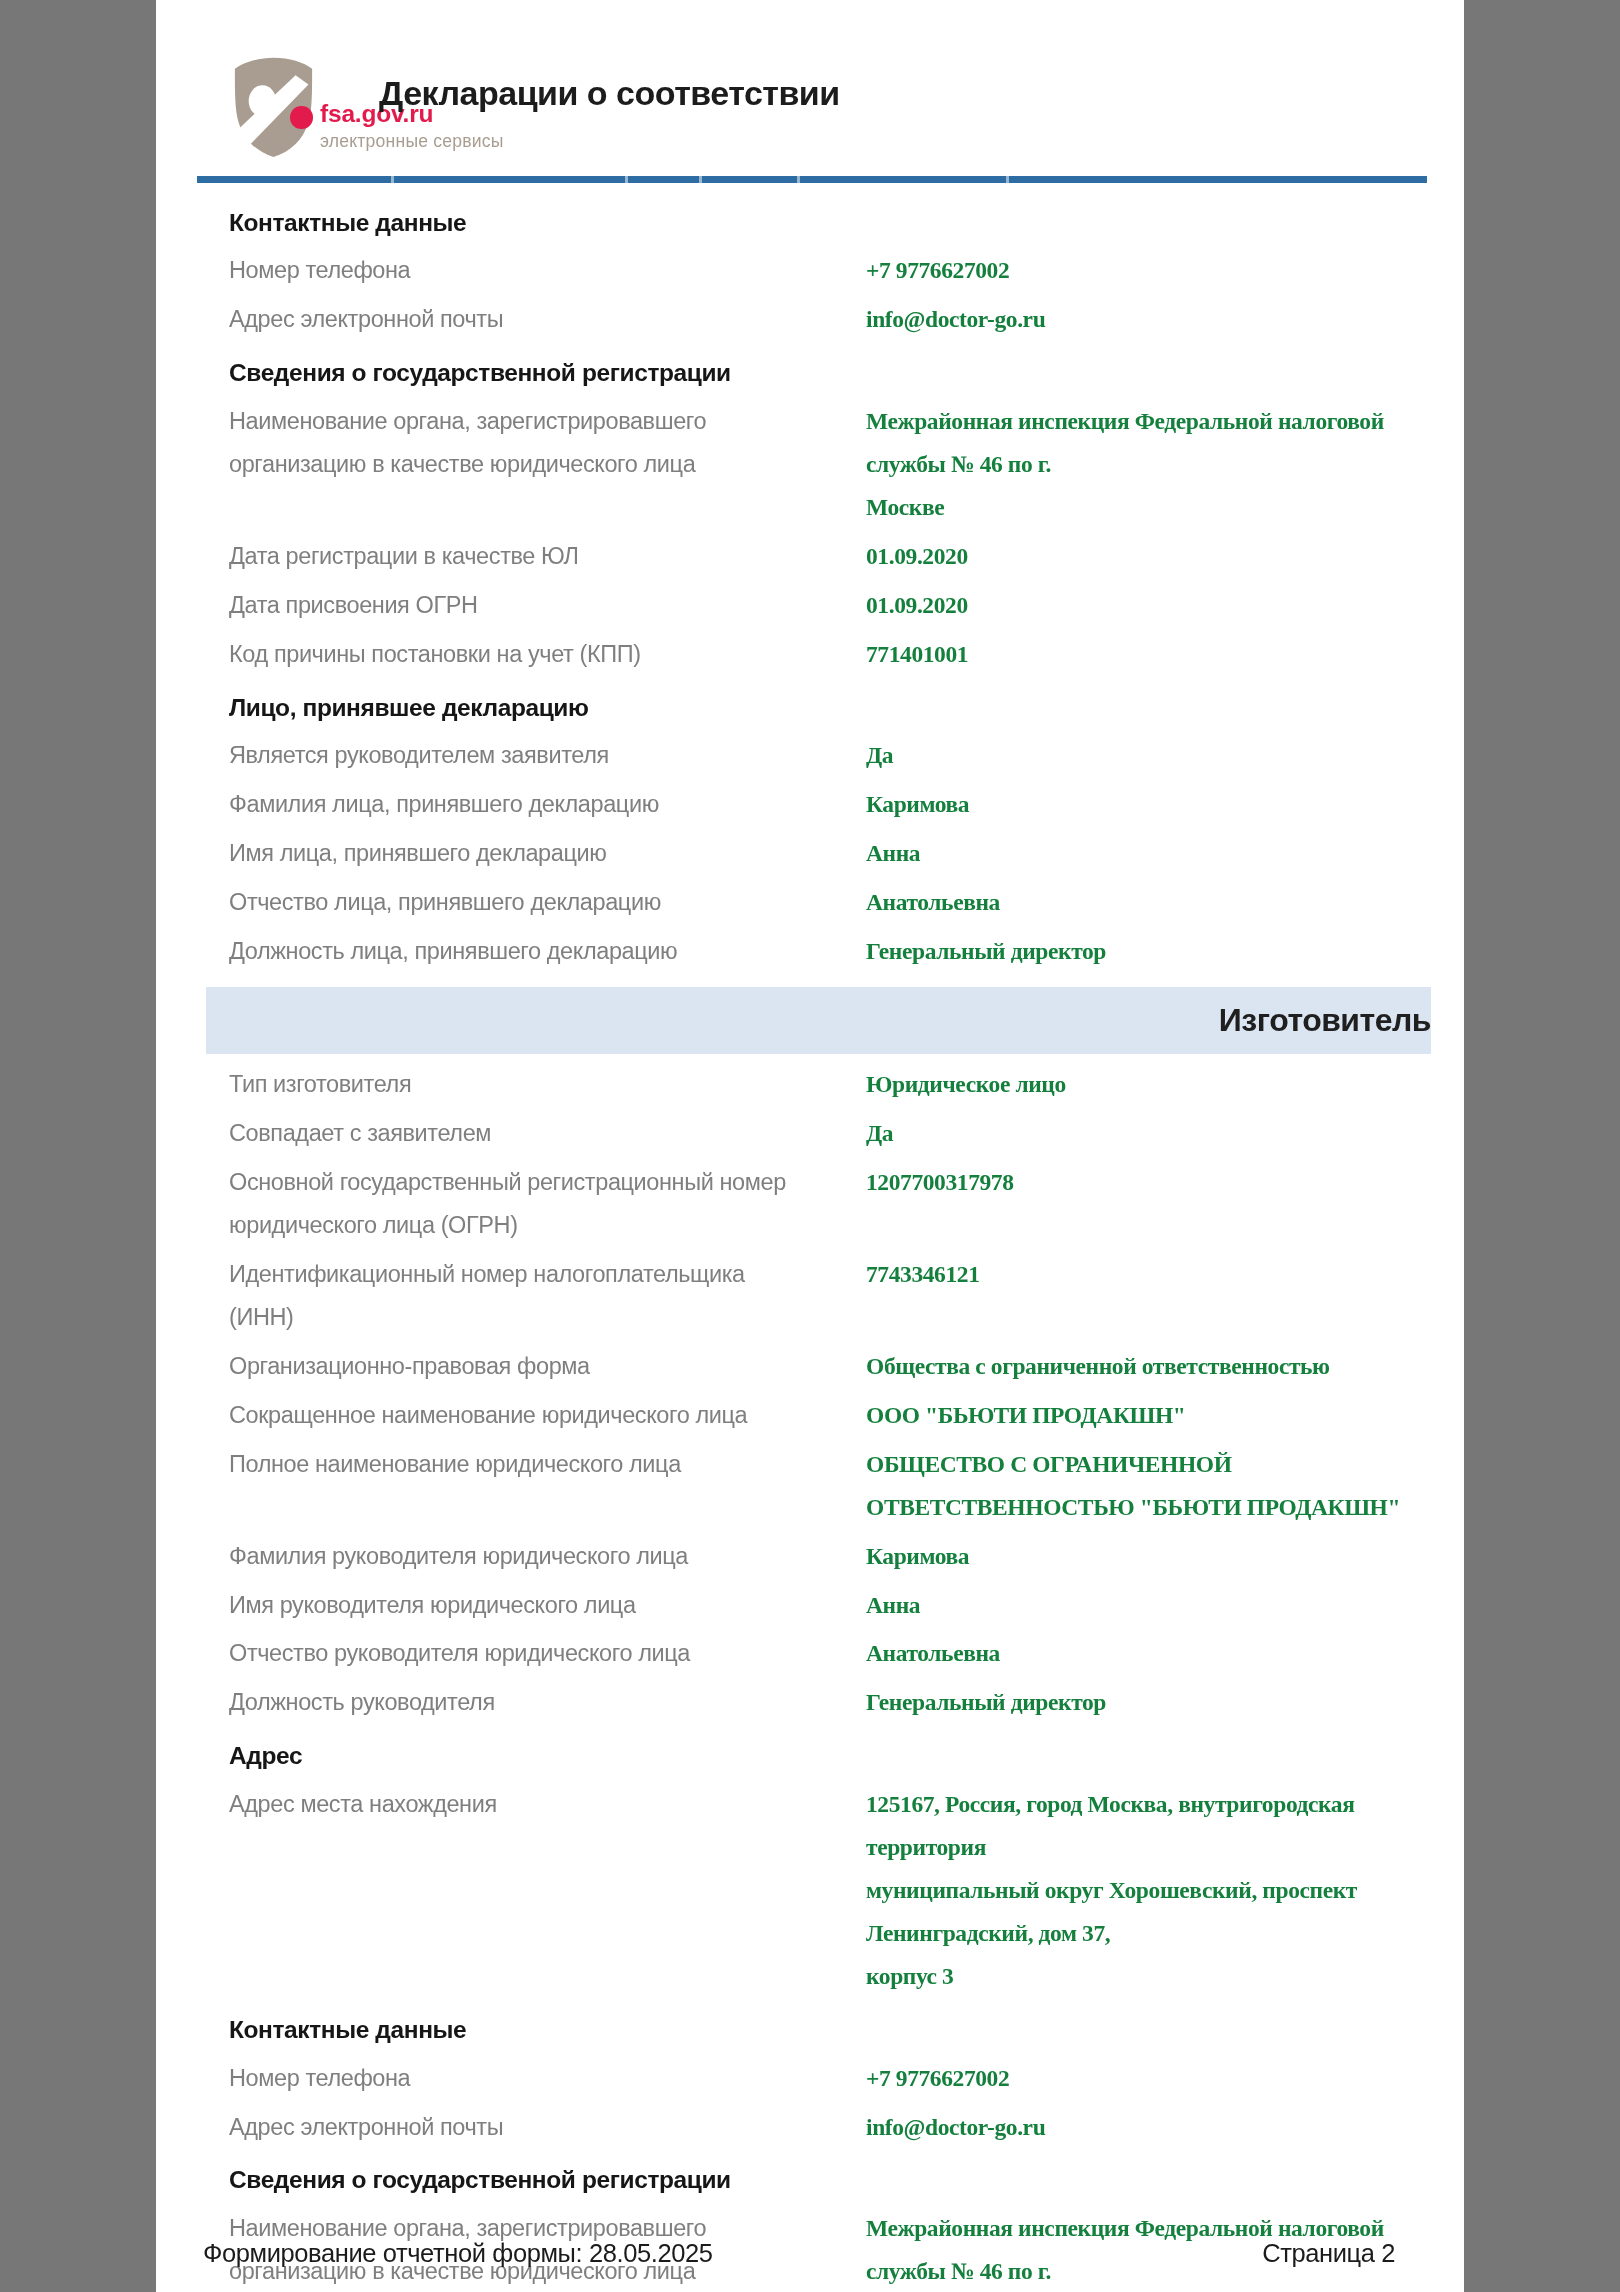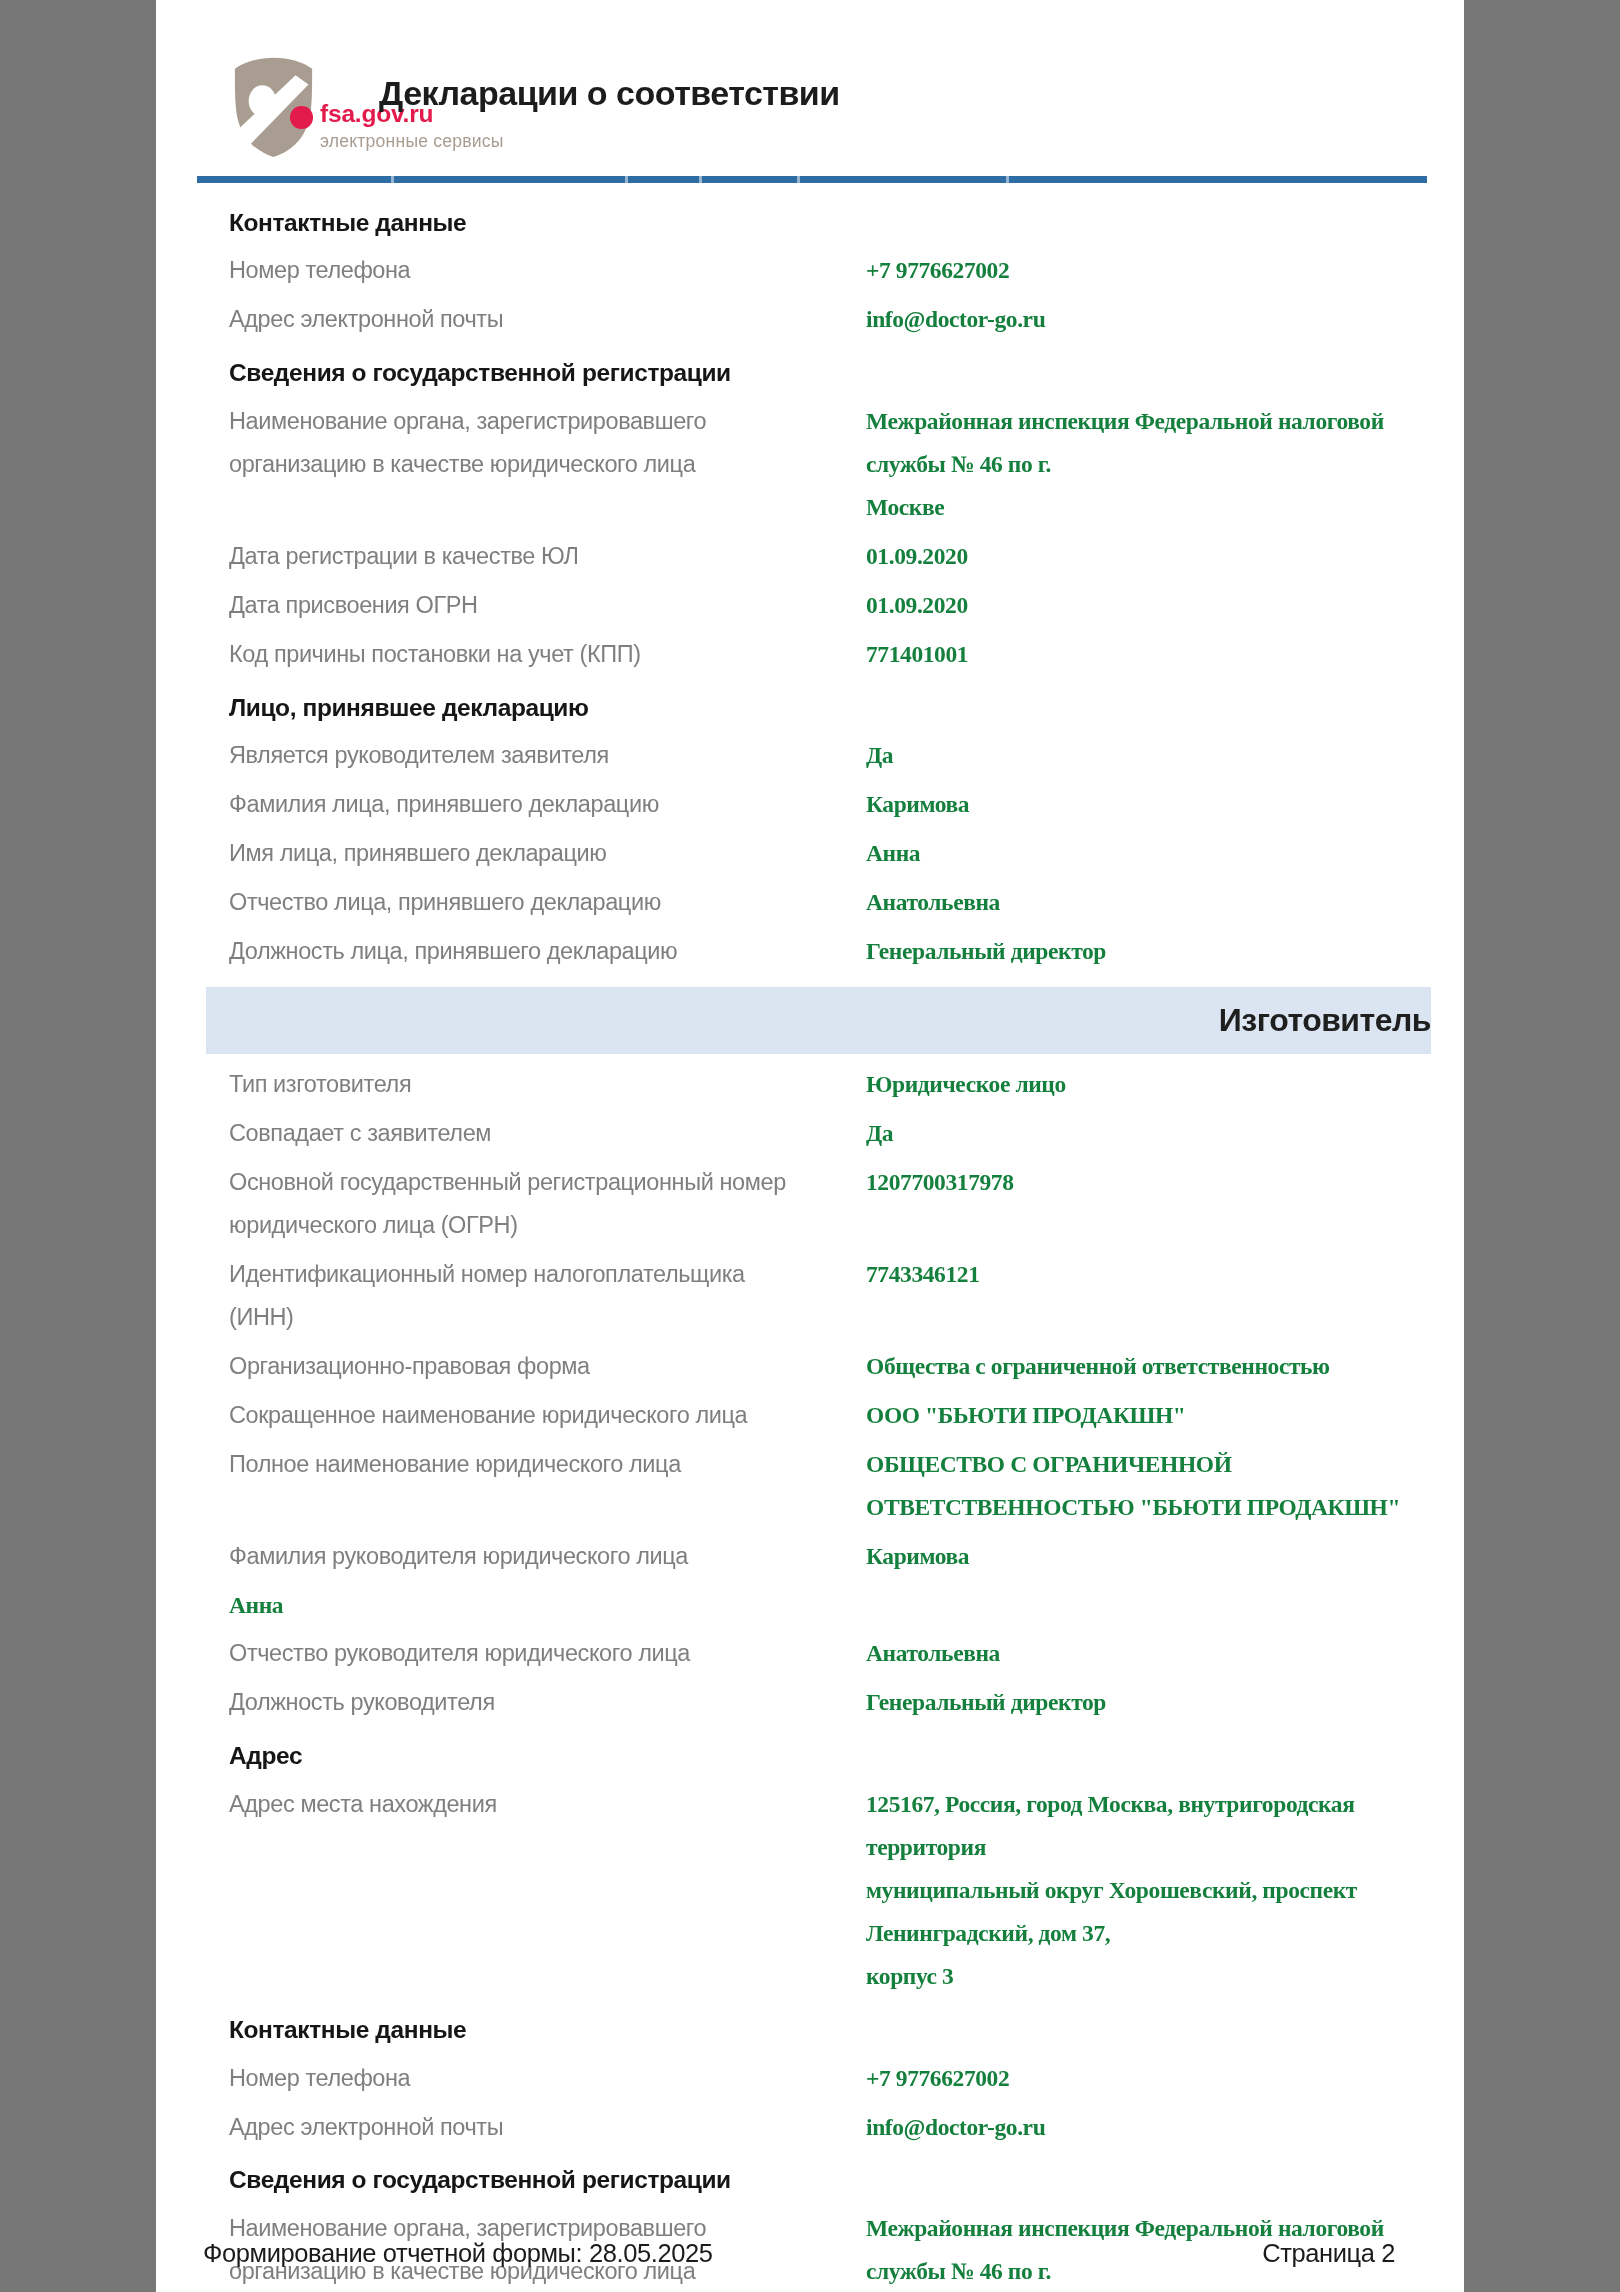--- a/index.html
+++ b/index.html
@@ -172,20 +172,21 @@
       </div>
       <div class="row">
         <div class="label">Полное наименование юридического лица</div>
         <div class="value">ОБЩЕСТВО С ОГРАНИЧЕННОЙ ОТВЕТСТВЕННОСТЬЮ "БЬЮТИ ПРОДАКШН"</div>
       </div>
       <div class="row">
         <div class="label">Фамилия руководителя юридического лица</div>
         <div class="value">Каримова</div>
       </div>
       <div class="row">
+        <div class="label">Имя руководителя юридического лица</div>
         <div class="value">Анна</div>
       </div>
       <div class="row">
         <div class="label">Отчество руководителя юридического лица</div>
         <div class="value">Анатольевна</div>
       </div>
       <div class="row">
         <div class="label">Должность руководителя</div>
         <div class="value">Генеральный директор</div>
       </div>

